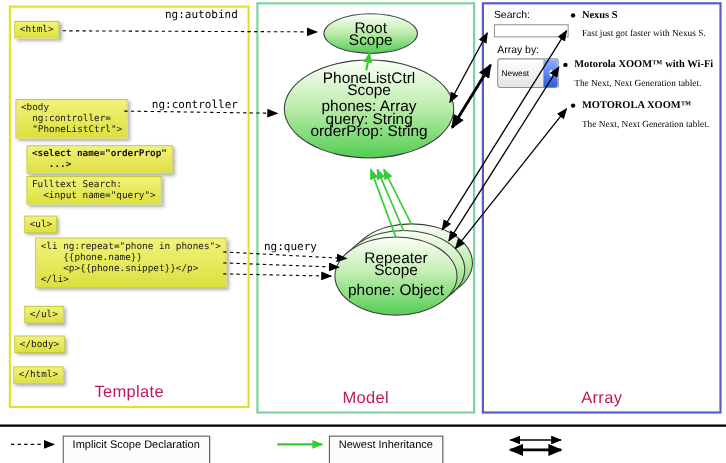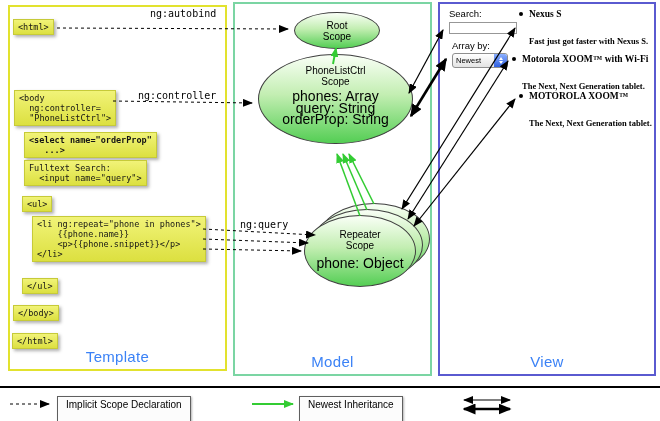--- a/index.html
+++ b/index.html
@@ -1,66 +1,66 @@
 <!DOCTYPE html>
 <html><head>
 <meta charset="utf-8">
 <style>
   *{margin:0;padding:0;box-sizing:border-box;}
   html,body{background:#fff;}
   body{font-family:"Liberation Sans",sans-serif;color:#000;}
   #canvas{position:relative;width:660px;height:421px;background:#fff;overflow:hidden;}
   .panel{position:absolute;z-index:1;background:transparent;}
-  .panel-label{position:absolute;bottom:4px;left:0;right:0;text-align:center;font-size:15px;letter-spacing:.3px;color:#3b82f6;}
+  .panel-label{position:absolute;bottom:4px;left:0;right:0;text-align:center;font-size:15px;letter-spacing:.3px;color:#be185d;}
   #tpl-panel{left:8px;top:5px;width:219px;height:366px;border:2px solid #e2e22e;}
   #mdl-panel{left:233px;top:2px;width:199px;height:374px;border:2px solid #7bd5a3;}
   #vw-panel{left:438px;top:2px;width:218px;height:374px;border:2px solid #5a5ad0;}
   .code{position:absolute;z-index:2;font-family:"DejaVu Sans Mono",monospace;font-size:8.5px;line-height:10px;white-space:pre;color:#151515;background:linear-gradient(#f1f378,#dce040);border:1px solid #c6ca39;padding:2px 4px;box-shadow:2px 2px 3px rgba(80,80,80,.45);}
   .code.bold{font-weight:bold;}
   .ellipse{position:absolute;z-index:2;border:1px solid #3f3f3f;border-radius:50%;background:linear-gradient(#f9fff6 0%,#c3eeb2 45%,#54ce54 100%);display:flex;flex-direction:column;align-items:center;}
-  .scope-title{white-space:pre-line;text-align:center;font-size:10px;line-height:11px;}
+  .scope-title{white-space:pre-line;text-align:center;font-size:14px;line-height:11px;}
   .scope-prop{font-size:14px;line-height:11.5px;}
   .scope-prop.bold{font-weight:normal;}
   #root-scope{left:294px;top:12px;width:86px;height:37px;justify-content:center;}
   #plc-scope{left:258px;top:54px;width:155px;height:90px;padding-top:10px;}
   #plc-scope .scope-title{margin-bottom:4px;}
   .rep{width:112px;height:72px;}
   #rep-back{left:318px;top:203px;}
   #rep-mid{left:311px;top:209px;}
   #rep-front{left:304px;top:215px;padding-top:13px;}
   #rep-front .scope-prop{margin-top:7px;}
   .arrow-label{position:absolute;z-index:4;font-family:"DejaVu Sans Mono",monospace;font-size:10px;line-height:11px;color:#000;text-align:center;}
   #svg-overlay{position:absolute;left:0;top:0;width:660px;height:421px;z-index:3;pointer-events:none;}
   .vw-text{position:absolute;z-index:2;font-size:9.5px;}
   #search-input{position:absolute;z-index:2;left:449px;top:22px;width:68px;height:12px;border:1px solid #979797;background:#fff;font-size:9px;padding:0 2px;}
-  #sort-select{position:absolute;z-index:2;left:452px;top:53px;width:56px;height:15px;border:1px solid #8f8f8f;border-radius:3px;background:linear-gradient(#ffffff,#e4e4e4);display:flex;align-items:center;overflow:hidden;}
+  #sort-select{position:absolute;z-index:2;left:452px;top:53px;width:56px;height:27px;border:1px solid #8f8f8f;border-radius:3px;background:linear-gradient(#ffffff,#e4e4e4);display:flex;align-items:center;overflow:hidden;}
   #sort-select .val{flex:1;font-size:7.5px;padding-left:3px;white-space:nowrap;}
   #sort-select .btn{width:13px;align-self:stretch;background:linear-gradient(#8cb0ff,#2e5fe0);display:flex;flex-direction:column;align-items:center;justify-content:center;border-radius:0 2px 2px 0;}
   .tri{display:block;width:0;height:0;border-left:2.5px solid transparent;border-right:2.5px solid transparent;}
   .tri-up{border-bottom:3px solid #fff;margin-bottom:1.5px;}
   .tri-down{border-top:3px solid #fff;}
   .phone-item{position:absolute;z-index:2;display:flex;font-family:"Liberation Serif",serif;}
   .bullet{width:4px;height:4px;border-radius:50%;background:#000;margin:3px 6px 0 0;flex:none;}
   .phone-name{font-size:9.5px;font-weight:bold;white-space:nowrap;}
-  .phone-desc{font-size:8.5px;margin-top:17px;white-space:nowrap;font-weight:bold;}
+  .phone-desc{font-size:8.5px;margin-top:6px;white-space:nowrap;}
   .legend-box{position:absolute;z-index:2;height:27px;line-height:15px;padding:0 8px;border:1px solid #5f5f5f;background:#fcfcfc;font-size:10px;box-shadow:1px 1px 2px rgba(0,0,0,.3);white-space:nowrap;}
 </style>
 </head>
 <body>
 
 <div id="canvas">
 
   <div class="panel" id="tpl-panel">
     <div class="panel-label">Template</div>
   </div>
   <div class="panel" id="mdl-panel">
     <div class="panel-label">Model</div>
   </div>
   <div class="panel" id="vw-panel">
-    <div class="panel-label">View</div>
+    <div class="panel-label">Array</div>
   </div>
 
   <div class="code" style="left:13px;top:19px">&lt;html&gt;</div>
   <div class="code" style="left:14px;top:90px">&lt;body
   ng:controller=
   "PhoneListCtrl"&gt;</div>
   <div class="code bold" style="left:24px;top:132px">&lt;select name="orderProp"
    ...&gt;</div>
   <div class="code" style="left:24px;top:160px">Fulltext Search:
   &lt;input name="query"&gt;</div>

